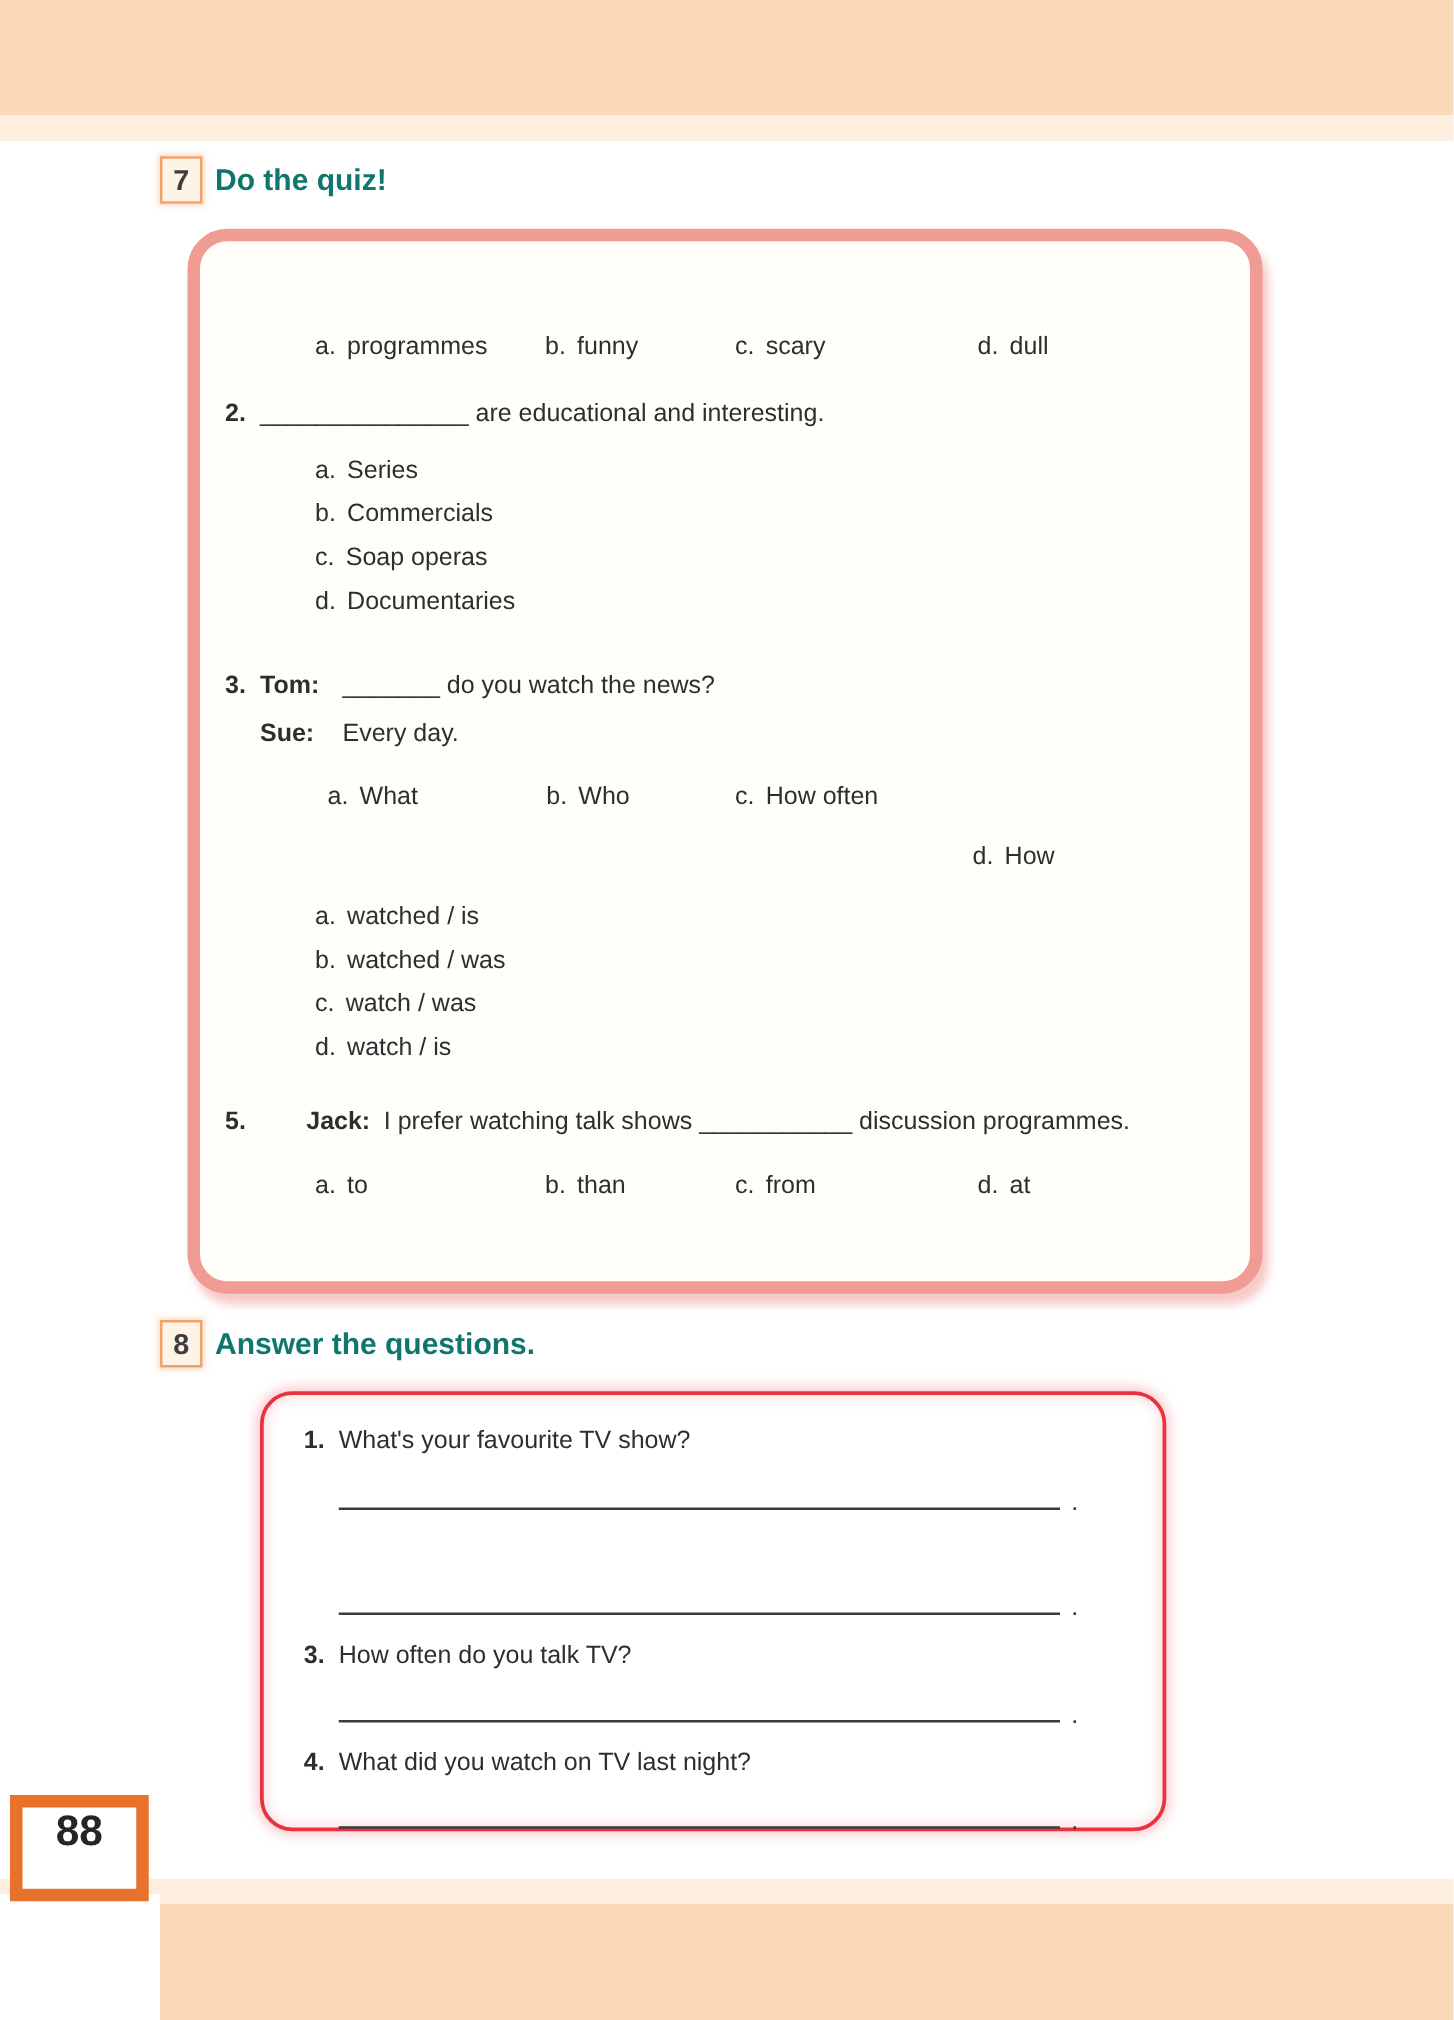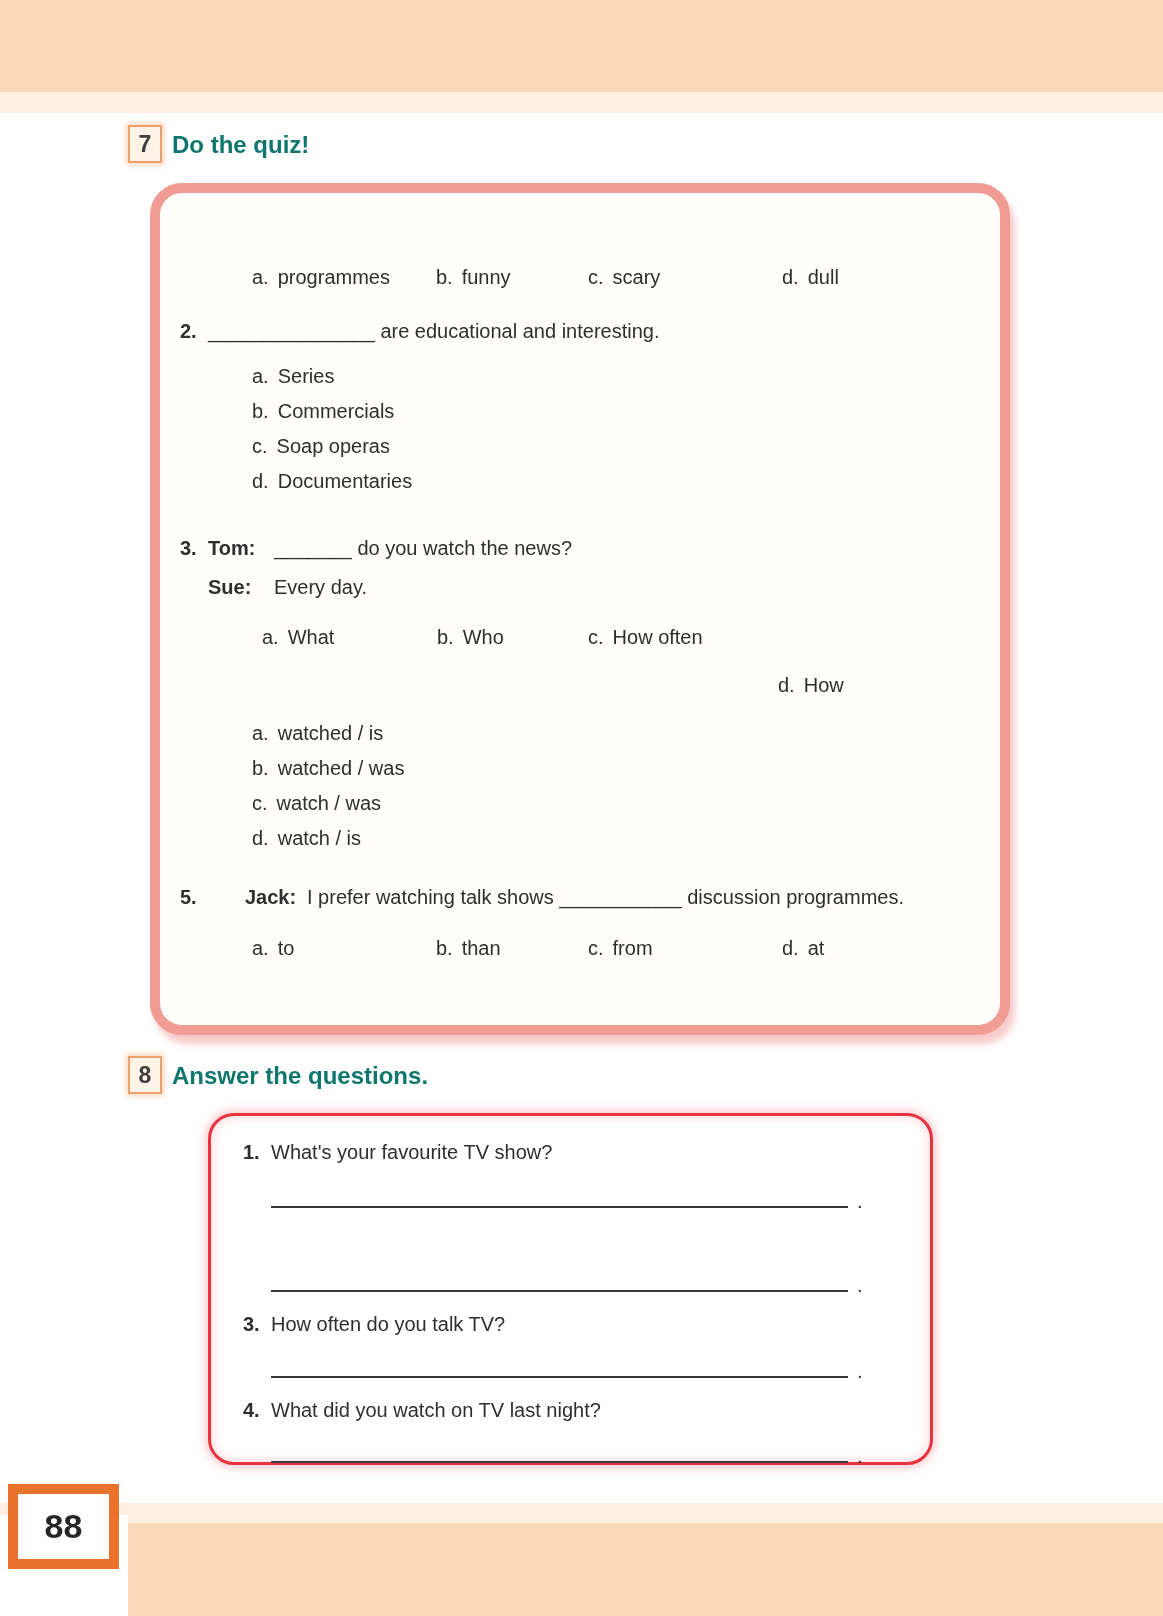--- a/index.html
+++ b/index.html
@@ -9,22 +9,22 @@
   }
   
   .band-top{position:absolute;left:0;top:0;width:100%;height:92px;background:var(--c-band,#fad8b8);}
   .band-top-light{position:absolute;left:0;top:92px;width:100%;height:21px;background:var(--c-band-light,#fdeee0);}
   .band-bottom-light{position:absolute;left:0;top:1503px;width:100%;height:20px;background:var(--c-band-light,#fdeee0);}
   .footer-white{position:absolute;left:0;top:1515px;width:128px;height:101px;background:#fff;}
   .band-bottom{position:absolute;left:128px;top:1523px;width:1035px;height:93px;background:var(--c-band,#fad8b8);}
   .page-num-box{
     position:absolute;left:8px;top:1436px;width:111px;height:85px;box-sizing:border-box;
     border:10px solid var(--c-orange,#e8712b);background:#fff;
-    display:flex;align-items:center;justify-content:center;
-    font-weight:bold;font-size:34px;color:#262626;margin-top:48px;
+    display:flex;align-items:flex-start;justify-content:center;
+    font-weight:bold;font-size:34px;color:#262626;
   }
   
   .badge{
     position:absolute;width:34px;height:38px;box-sizing:border-box;
     background:#fdf3e7;border:2px solid var(--c-badge,#f0a26d);
     box-shadow:0 0 5px 2px rgba(242,166,110,.45);
     display:flex;align-items:center;justify-content:center;
     font-weight:bold;font-size:23px;color:#3c3c3c;
   }
   #badge7{left:128px;top:125px;}

